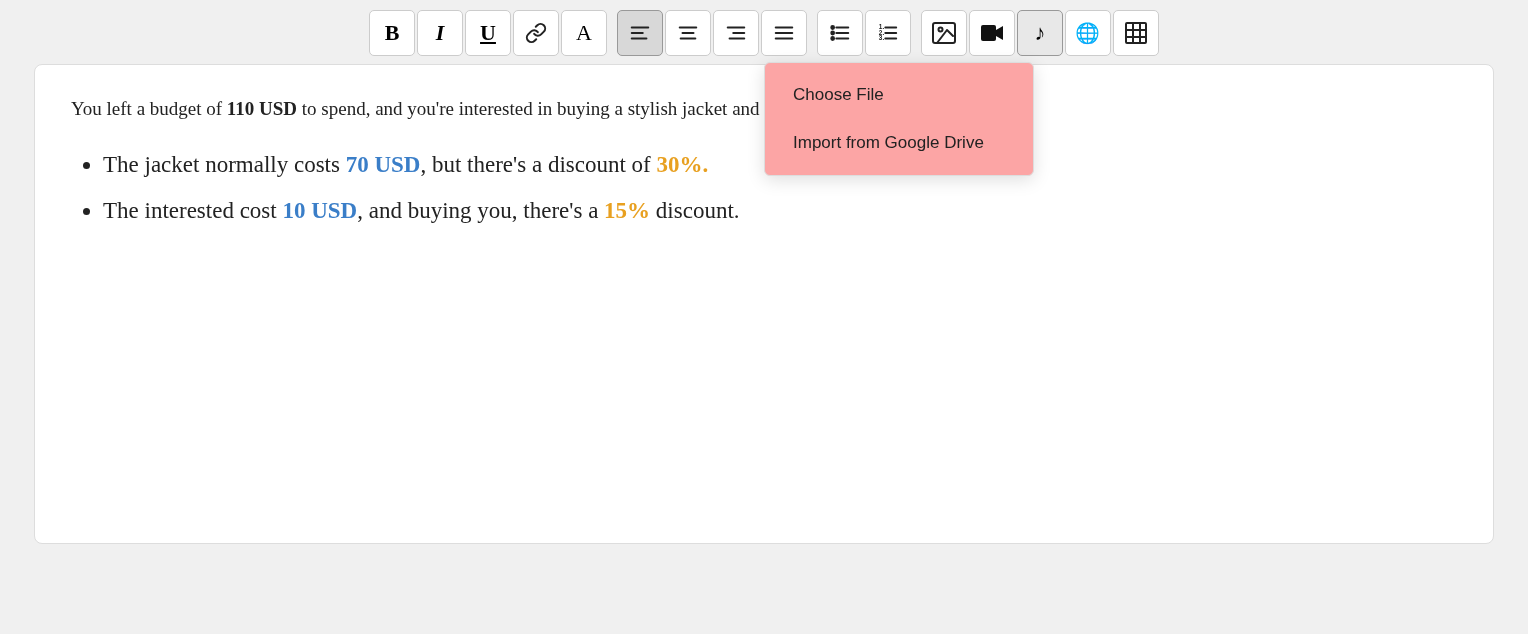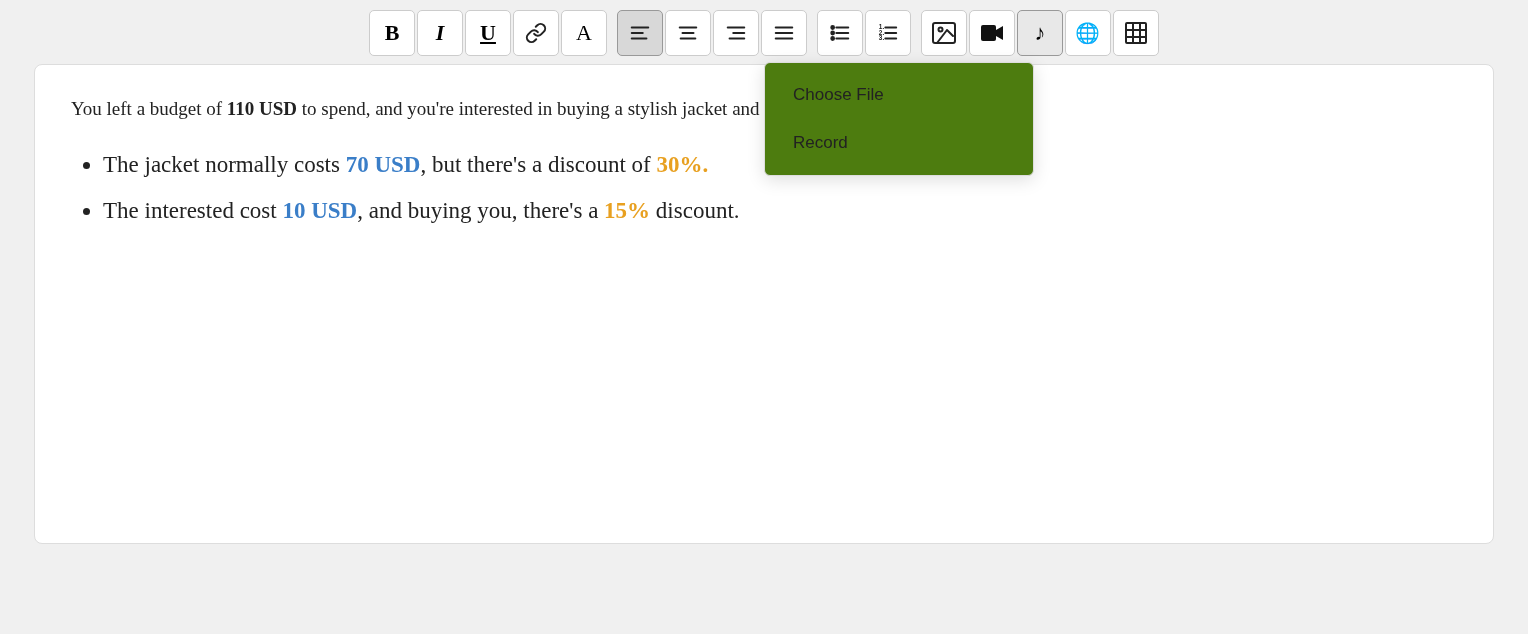--- a/index.html
+++ b/index.html
@@ -95,21 +95,21 @@
 
     .bold-text {
       font-weight: bold;
     }
 
     
     .dropdown-menu {
       position: absolute;
       top: 52px;
       left: 730px;
-      background: #4d7c0f;
+      background: #fca5a5;
       border: 1px solid #ddd;
       border-radius: 6px;
       box-shadow: 0 4px 18px rgba(0,0,0,0.13);
       min-width: 270px;
       z-index: 100;
       padding: 8px 0;
     }
 
     .dropdown-item {
       padding: 14px 28px;
@@ -231,21 +231,21 @@
         <line x1="1" y1="8" x2="21" y2="8"></line>
         <line x1="1" y1="15" x2="21" y2="15"></line>
         <line x1="8" y1="1" x2="8" y2="21"></line>
         <line x1="15" y1="1" x2="15" y2="21"></line>
       </svg>
     </button>
   </div>
 
   <div class="dropdown-menu">
     <div class="dropdown-item">Choose File</div>
-    <div class="dropdown-item">Record</div>
+    <div class="dropdown-item">Import from Google Drive</div>
   </div>
 </div>
 
 <div class="editor-area">
 
   <div class="editor-para">
     <span>You left a budget of </span><span class="bold-text">110 USD</span><span> to spend, and you're interested in buying a stylish jacket and a trendy pair of sunglasses.</span>
   </div>
 
 

